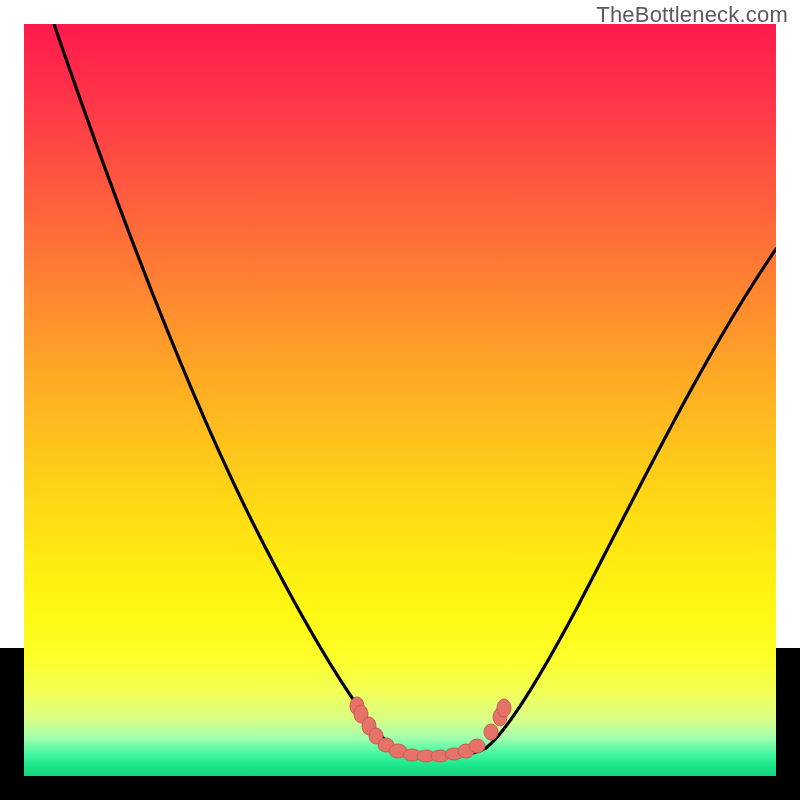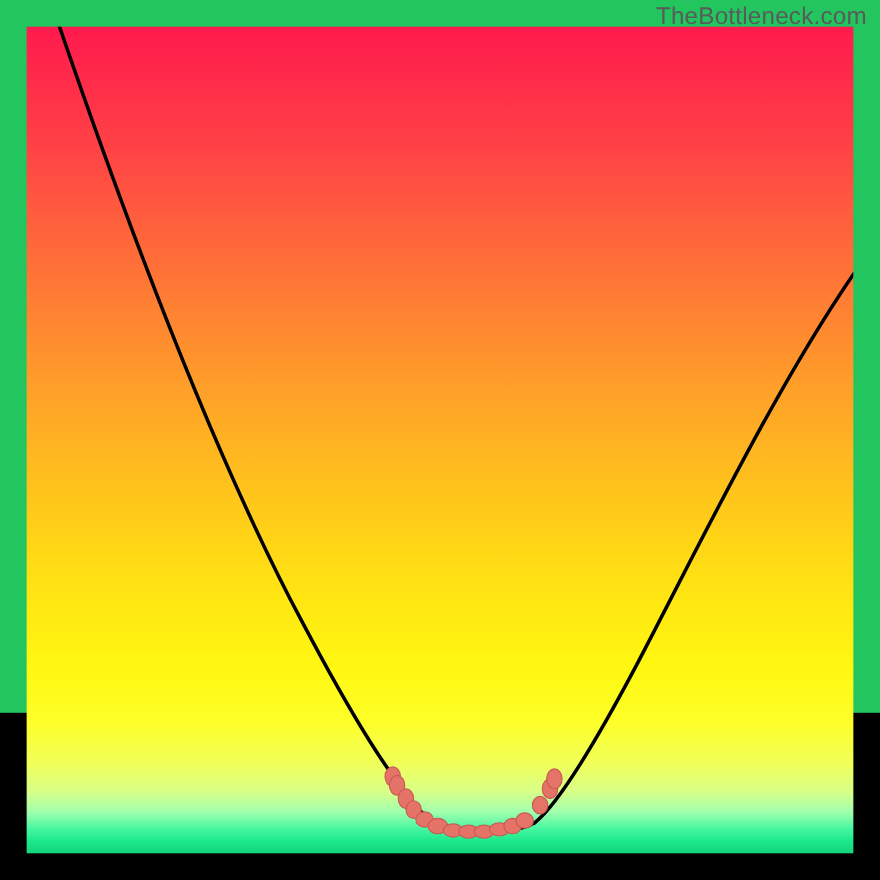--- a/index.html
+++ b/index.html
@@ -8,21 +8,21 @@
     width: 800px;
     height: 800px;
     background: #000;
     overflow: hidden;
     font-family: Arial, Helvetica, sans-serif;
   }
   .frame {
     position: absolute;
     top: 0; left: 0;
     width: 800px; height: 648px;
-    background: #22c55e;
+    background: #ffffff;
   }
   .plot {
     position: absolute;
     top: 24px;
     left: 24px;
     width: 752px;
     height: 752px;
     overflow: hidden;
   }
   .gradient {

